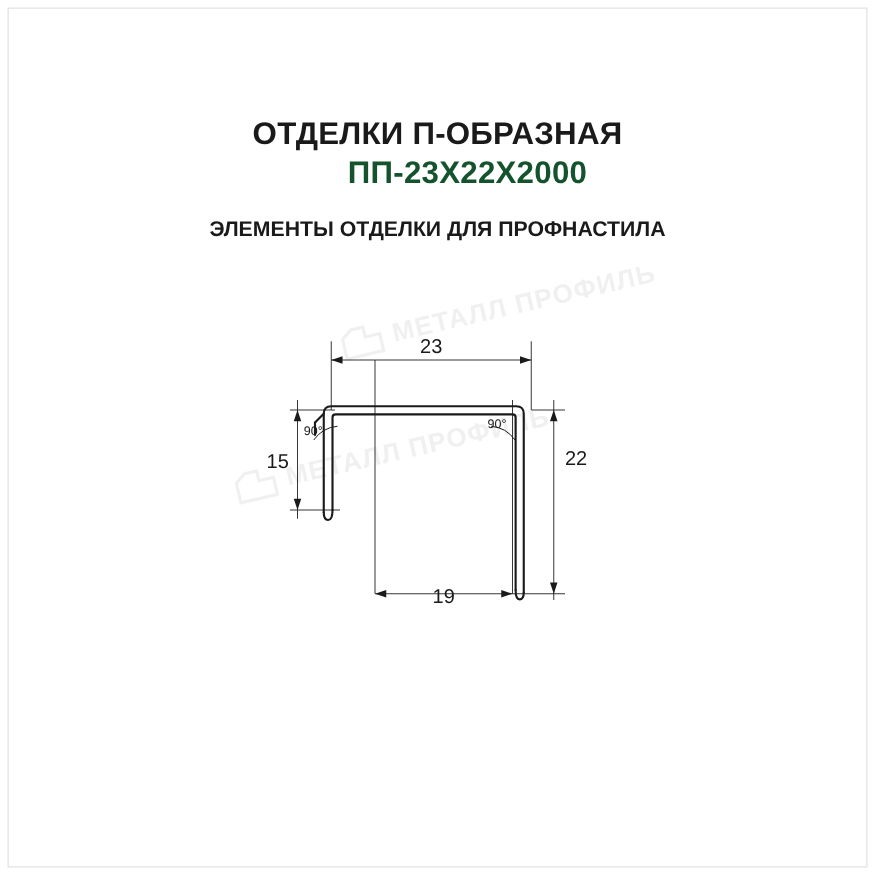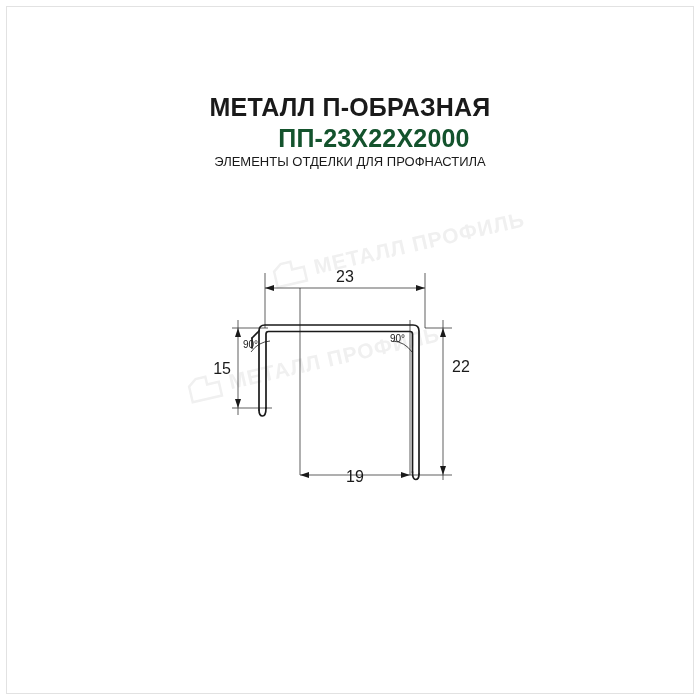--- a/index.html
+++ b/index.html
@@ -42,23 +42,23 @@
   }
   .title-line2 {
     font-size: 25px;
     font-weight: bold;
     color: #14532d;
     letter-spacing: 0.2px;
     line-height: 32px;
     padding-left: 48px;
   }
   .subtitle {
-    margin-top: 0;
-    font-size: 13px;
-    font-weight: normal;
+    margin-top: 20px;
+    font-size: 17px;
+    font-weight: bold;
     color: #1a1a1a;
   }
   .drawing {
     position: absolute;
     left: 0;
     top: 200px;
     width: 620px;
     height: 320px;
   }
   .notes {
@@ -104,21 +104,21 @@
   <div class="wm" style="left:185px; top:350px; transform:rotate(-13deg);">
     <div style="display:flex; align-items:center; gap:8px;">
       <svg width="34" height="26" viewBox="0 0 34 26">
         <path d="M2 24 L2 8 L10 2 L20 2 L20 10 L32 10 L32 24 Z" fill="none" stroke="#f0f0f0" stroke-width="2.5"></path>
       </svg>
       <span class="wm-text">МЕТАЛЛ ПРОФИЛЬ</span>
     </div>
   </div>
 
   <div class="title-block">
-    <div class="title-line1">МЕТАЛЛ П-ОБРАЗНАЯ</div>
+    <div class="title-line1">ОТДЕЛКИ П-ОБРАЗНАЯ</div>
     <div class="title-line2">ПП-23Х22Х2000</div>
     <div class="subtitle">ЭЛЕМЕНТЫ ОТДЕЛКИ ДЛЯ ПРОФНАСТИЛА</div>
   </div>
 
   <div class="drawing">
     <svg width="700" height="320" viewBox="0 0 700 320">
 
       <g stroke="#1a1a1a" stroke-width="0.7" fill="none">
 
         <line x1="265" y1="73" x2="265" y2="128"></line>

